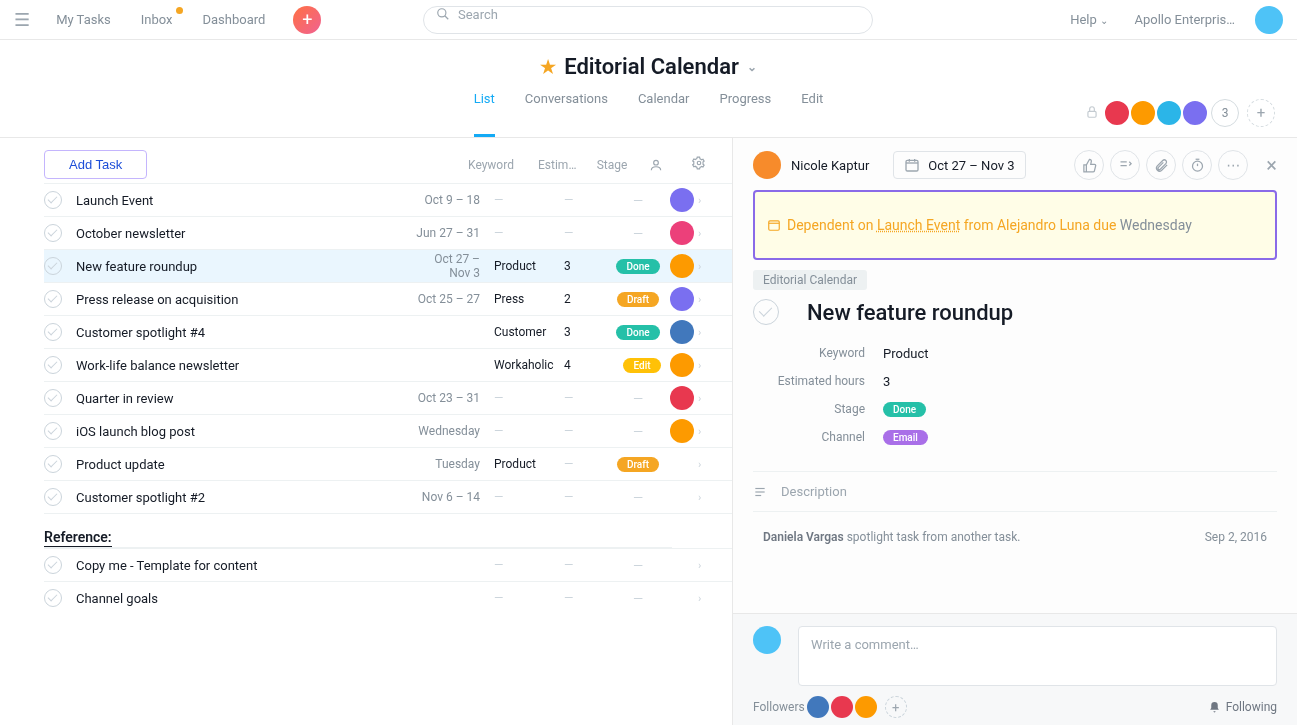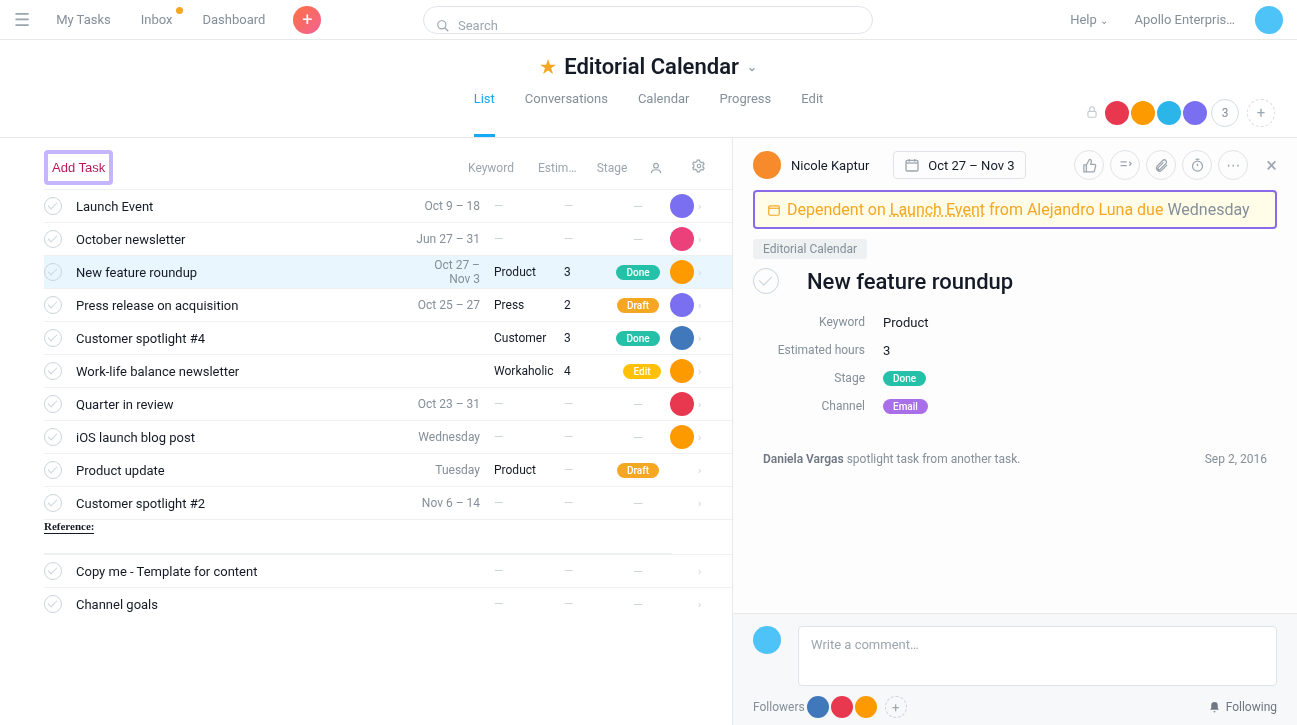--- a/index.html
+++ b/index.html
@@ -31,21 +31,21 @@
     color: #fff; display: flex; align-items: center; justify-content: center;
     font-size: 18px; margin-left: 10px; cursor: pointer;
   }
   .search-wrap {
     flex: 0 0 450px;
     margin: 0 auto;
   }
   .search {
     height: 28px; width: 100%;
     border: 1px solid #e0e4e8; border-radius: 14px;
-    display: flex; align-items: flex-end; padding: 0 12px; color: #9ca6af;
+    display: flex; align-items: flex-start; padding: 0 12px; color: #9ca6af;
   }
   .search svg { flex: 0 0 14px; margin-right: 8px; }
   .help { margin-left: auto; color: #848f99; font-size: 13px; cursor: pointer; }
   .org { margin-left: 20px; color: #848f99; font-size: 13px; cursor: pointer; }
   .avatar-me {
     width: 28px; height: 28px; border-radius: 50%; margin-left: 14px;
     background: #4ec3f7;
   }
   .header {
     padding-top: 14px;
@@ -89,22 +89,22 @@
     display: flex; height: calc(725px - 40px - 93px);
   }
   .list-panel {
     flex: 1 1 auto; padding: 12px 0 0 44px; overflow: hidden;
     position: relative;
   }
   .list-head {
     display: flex; align-items: center; margin-bottom: 4px; padding-right: 20px;
   }
   .add-task-btn {
-    border: 4px solid #c4b5fd; color: #be185d; background: #fff;
-    border-radius: 4px; padding: 6px 4px; font-size: 13px; cursor: pointer;
+    border: 1px solid #c4b5fd; color: #1d4ed8; background: #fff;
+    border-radius: 4px; padding: 6px 24px; font-size: 13px; cursor: pointer;
   }
   .col-heads {
     margin-left: auto; display: flex; align-items: center; gap: 0; color: #9ca6af; font-size: 12px;
   }
   .col { text-align: left; }
   .col.date { width: 80px; text-align:right; padding-right:14px;}
   .col.kw { width: 70px; }
   .col.est { width: 46px; }
   .col.stage { width: 56px; text-align:center; }
   .col.assignee { width: 32px; display:flex; justify-content:center;}
@@ -139,22 +139,22 @@
   .pill.done { background: #25c0a8; }
   .pill.draft { background: #f5a623; }
   .pill.edit { background: #ffc107; margin-left: 8px; }
   .pill.email { background: #a96fe8; }
   .av-cell { width: 32px; display:flex; justify-content:center;}
   .av-cell .av {
     width: 24px; height: 24px; border-radius: 50%;
   }
   .caret-cell { width:14px; color:#cbd4db; font-size:11px;}
   .section-row {
-    height: 34px; display:flex; align-items:flex-start; border-top:1px solid #edf1f2;
-    font-weight:600; font-size:11px;font-family:Liberation Serif, serif;
+    height: 34px; display:flex; align-items:flex-end; border-top:1px solid #edf1f2;
+    font-weight:600; font-size:14px;
   }
   .section-row span { border-bottom: 1px solid #151b26; padding-bottom:1px;}
   .section-divider { border-bottom:1px solid #edf1f2; margin-right:60px;}
   
   .detail-panel {
     flex: 0 0 565px;
     border-left: 1px solid #e8e8e8;
     background: #fdfdfd;
     display: flex; flex-direction: column;
     position: relative;
@@ -171,22 +171,22 @@
   }
   .date-box svg { color:#9ca6af; }
   .tool-icons { margin-left:auto; display:flex; gap:6px;}
   .tool-ic {
     width:30px; height:30px; border:1px solid #e0e4e8; border-radius:50%;
     display:flex; align-items:center; justify-content:center; color:#9ca6af; font-size:14px;
     cursor:pointer;
   }
   .close-x { color:#9ca6af; font-size:20px; cursor:pointer; margin-left:8px;}
   .dep-banner {
-    margin: 0 20px; padding: 8px 12px; background:#fffde7;
-    border:2px solid #8a6ae8; border-radius:4px; font-size:16px;
+    margin: 0 20px; padding: 25px 12px; background:#fffde7;
+    border:2px solid #8a6ae8; border-radius:4px; font-size:14px;
   }
   .dep-banner .d1 { color:#f5a623; }
   .dep-banner .d-link { color:#f5a623; text-decoration:underline dotted; }
   .dep-banner .d2 { color:#f5a623; }
   .dep-banner .d-date { color:#848f99; }
   .crumb { margin:12px 20px 0 20px; }
   .crumb span { background:#edf1f2; color:#848f99; padding:3px 10px; border-radius:3px; font-size:12px;}
   .detail-title {
     margin: 12px 20px 14px 20px; display:flex; align-items:center; gap:14px;
   }
@@ -518,20 +518,28 @@
         </div>
       <div class="field">
           <span class="flabel">Stage</span>
           <span class="pill done">Done</span>
         </div>
       <div class="field">
           <span class="flabel">Channel</span>
           <span class="pill email">Email</span>
         </div>
     </div>
+    <div class="desc-row">
+      <svg width="14" height="14" viewBox="0 0 24 24" fill="none" stroke="currentColor" stroke-width="2">
+          <line x1="4" y1="6" x2="20" y2="6"></line>
+          <line x1="4" y1="12" x2="20" y2="12"></line>
+          <line x1="4" y1="18" x2="14" y2="18"></line>
+        </svg>
+      <span>Description</span>
+    </div>
     <div class="activity">
       <span><b>Daniela Vargas</b><span> spotlight task from another task.</span></span>
       <span>Sep 2, 2016</span>
     </div>
     <div class="comment-box">
       <div class="comment-row">
         <span class="comment-av"></span>
         <div class="comment-input"><span>Write a comment…</span></div>
       </div>
       <div class="followers">

